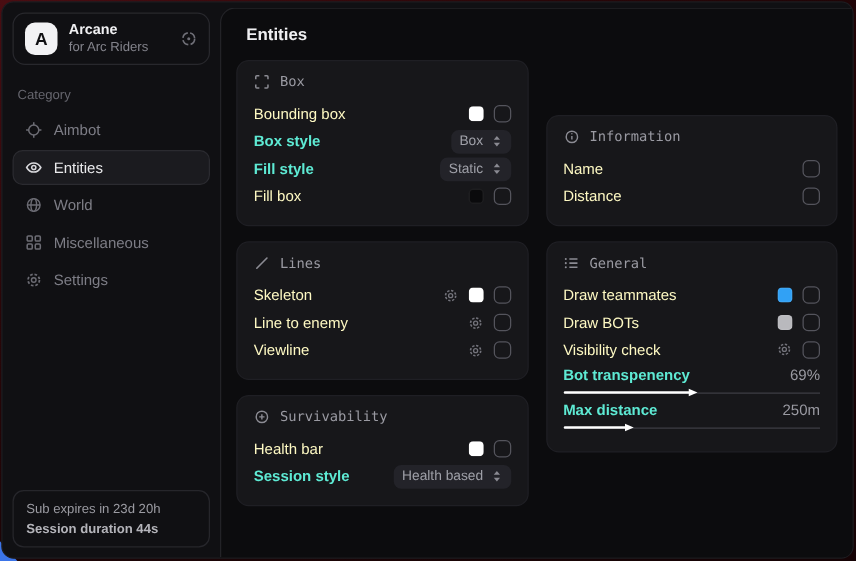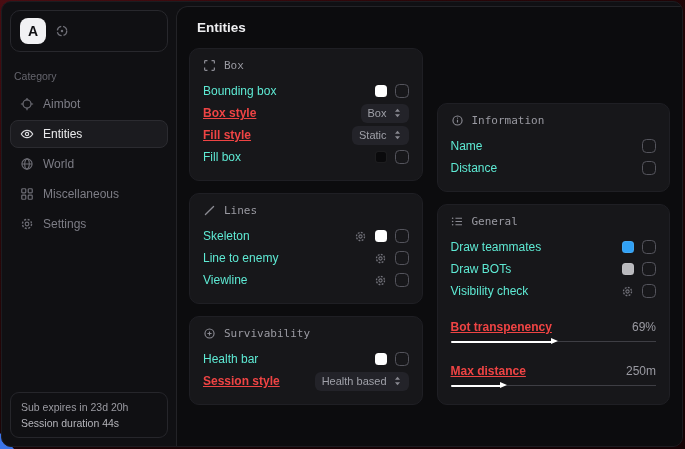--- a/index.html
+++ b/index.html
@@ -43,53 +43,53 @@
     border-radius:8px; font-size:12px; color:#7d7d86; border:1px solid transparent; cursor:pointer;
   }
   .nav-item .nicon { display:flex; color:#6c6c74; }
   .nav-item.active { background:#1b1b1f; border-color:#2b2b30; color:#eaeaec; }
   .nav-item.active .nicon { color:#d8d8dc; }
 
   .side-footer {
     margin-top:auto; border:1px solid #26262b; border-radius:9px; padding:8px 10px;
   }
   .side-footer .l1 { font-family:Liberation Sans, sans-serif; font-size:10.5px; color:#9b9ba2; white-space:nowrap; }
-  .side-footer .l2 { font-size:10.5px; font-weight:normal; color:#b4b4ba; margin-top:4px; }
+  .side-footer .l2 { font-size:10.5px; font-weight:bold; color:#b4b4ba; margin-top:4px; }
 
   
   .main {
     flex:1; background:#0c0c0e; border-left:1px solid #232327; border-top:1px solid #232327;
     border-top-left-radius:12px; margin-top:4px; display:flex; flex-direction:column;
   }
   .main-header { padding:13px 20px 9px; }
   .main-title { font-size:13.5px; font-weight:bold; color:#eeeef0; }
-  .columns { display:flex; gap:14px; padding:4px 12px 12px; align-items:flex-end; }
+  .columns { display:flex; gap:14px; padding:4px 12px 12px; align-items:center; }
   .col { flex:1; display:flex; flex-direction:column; gap:12px; min-width:0; }
 
   .card { background:#17171a; border:1px solid #1f1f24; border-radius:10px; padding:10px 13px 12px; }
   .card-head { display:flex; align-items:center; gap:8px; margin-bottom:8px; }
   .card-head .picon { display:flex; color:#8b8b93; }
   .card-title { font-family:"DejaVu Sans Mono", monospace; font-size:11px; color:#9a9aa2; }
 
   .row { display:flex; align-items:center; justify-content:space-between; min-height:22px; }
-  .row-label { font-size:12px; color:#5eead4; }
-  .row-label.strong { color:#ef4444; font-weight:bold;text-decoration:underline; }
+  .row-label { font-size:12px; color:#fef9c3; }
+  .row-label.strong { color:#5eead4; font-weight:bold; }
   .controls { display:flex; align-items:center; gap:8px; }
 
   .checkbox { width:14px; height:14px; border:1.5px solid #54545c; border-radius:4.5px; flex:none; cursor:pointer; }
   .swatch { width:12px; height:12px; border-radius:3.5px; flex:none; cursor:pointer; border:1px solid rgba(255,255,255,0.08); }
   .mini-icon { display:flex; color:#73737b; cursor:pointer; }
 
   .select {
     display:flex; align-items:center; gap:6px; background:#232329; border-radius:6px;
     height:19px; padding:0 7px; font-size:11px; color:#9fa0a8; cursor:pointer;
   }
   .select .updown { display:flex; color:#8a8a92; }
 
-  .slider-row { margin-top:18px; }
+  .slider-row { margin-top:2px; }
   .slider-head { display:flex; align-items:center; justify-content:space-between; }
   .slider-value { font-size:12px; color:#9a9aa2; }
   .slider-track { position:relative; height:9px; margin:3px 0 2px; }
   .slider-base { position:absolute; top:4px; left:0; right:0; height:1px; background:#3e3e44; }
   .slider-fill { position:absolute; top:3.5px; left:0; height:2px; background:#ffffff; border-radius:2px; }
   .slider-thumb {
     position:absolute; top:1px; width:0; height:0; transform:translateX(-2px);
     border-top:3.5px solid transparent; border-bottom:3.5px solid transparent; border-left:7px solid #ffffff;
   }
   svg { display:block; }
@@ -99,20 +99,24 @@
 
 <div class="backdrop"></div>
 <div class="blue-wedge"></div>
 
 <div class="window">
 
   <div class="sidebar">
 
     <div class="logo-card">
       <div class="logo-badge">A</div>
+      <div class="logo-text">
+        <div class="logo-title">Arcane</div>
+        <div class="logo-sub">for Arc Riders</div>
+      </div>
       <span class="sync">
         <svg width="14" height="14" viewBox="0 0 16 16">
             <circle cx="8" cy="8" r="5.4" fill="none" stroke="currentColor" stroke-width="1.5" stroke-dasharray="6.5 2.2"></circle>
             <circle cx="8" cy="8" r="1.4" fill="currentColor"></circle>
           </svg>
       </span>
     </div>
 
     <div class="cat-label">Category</div>
 

